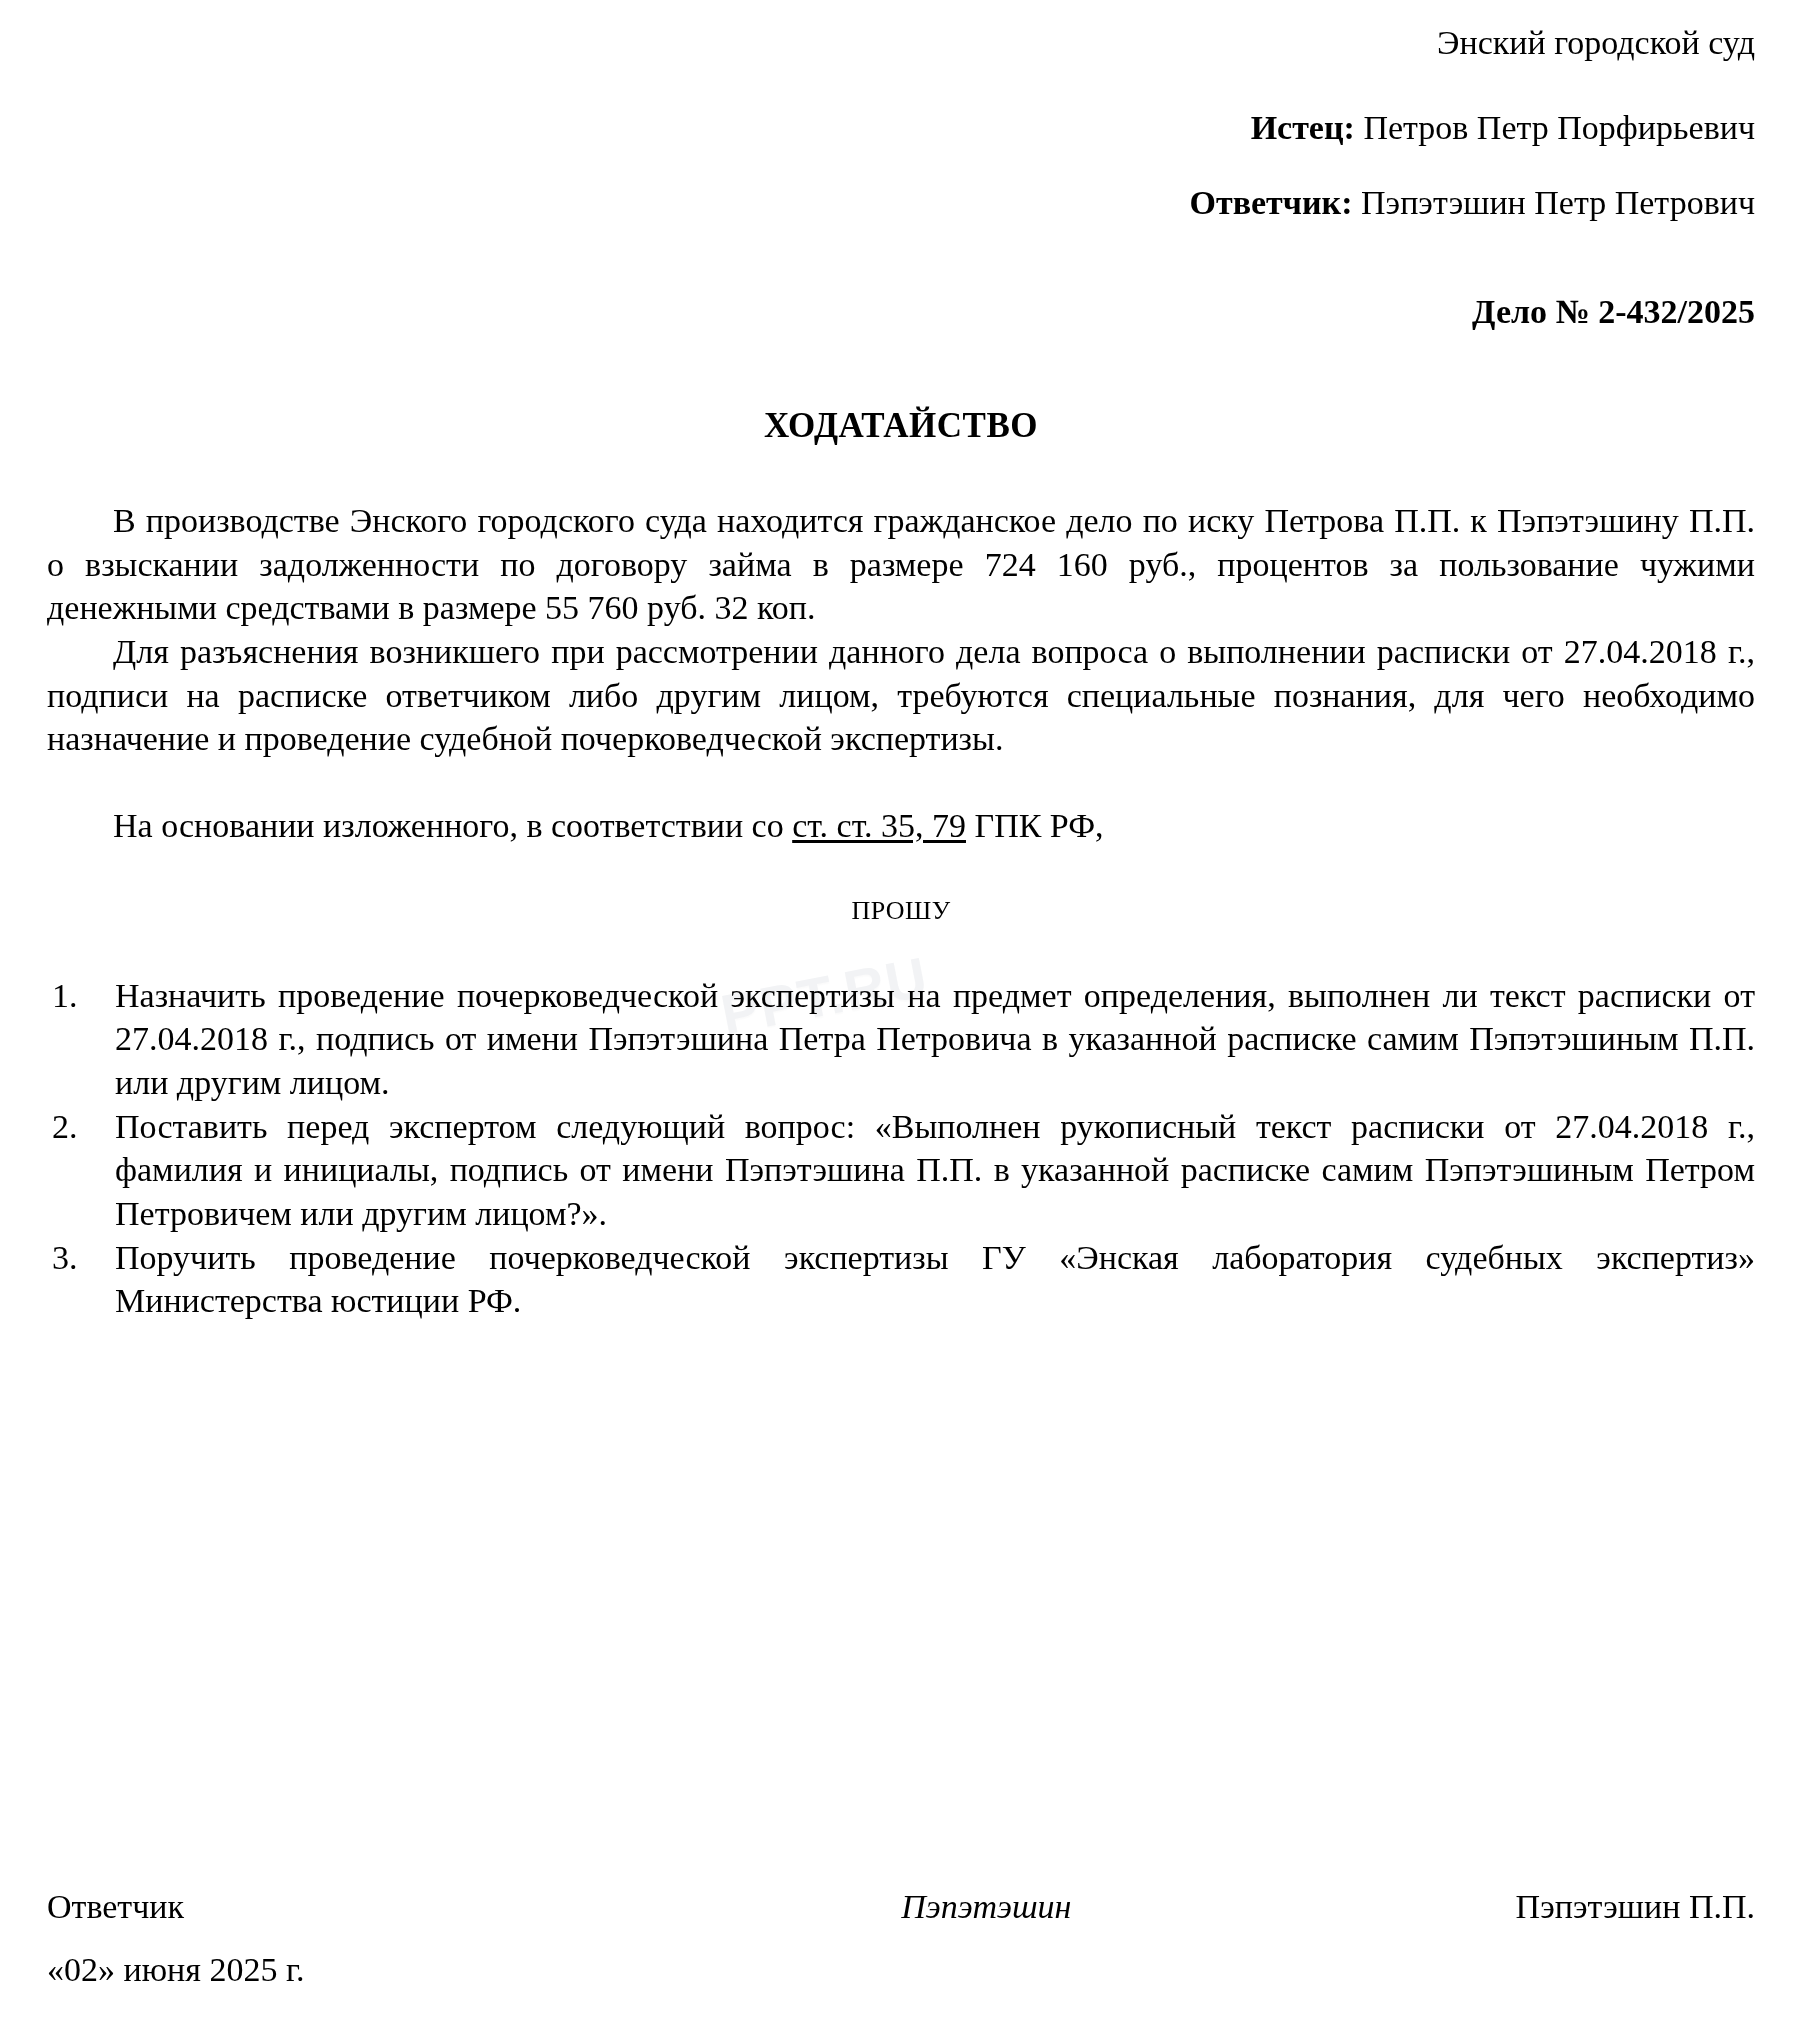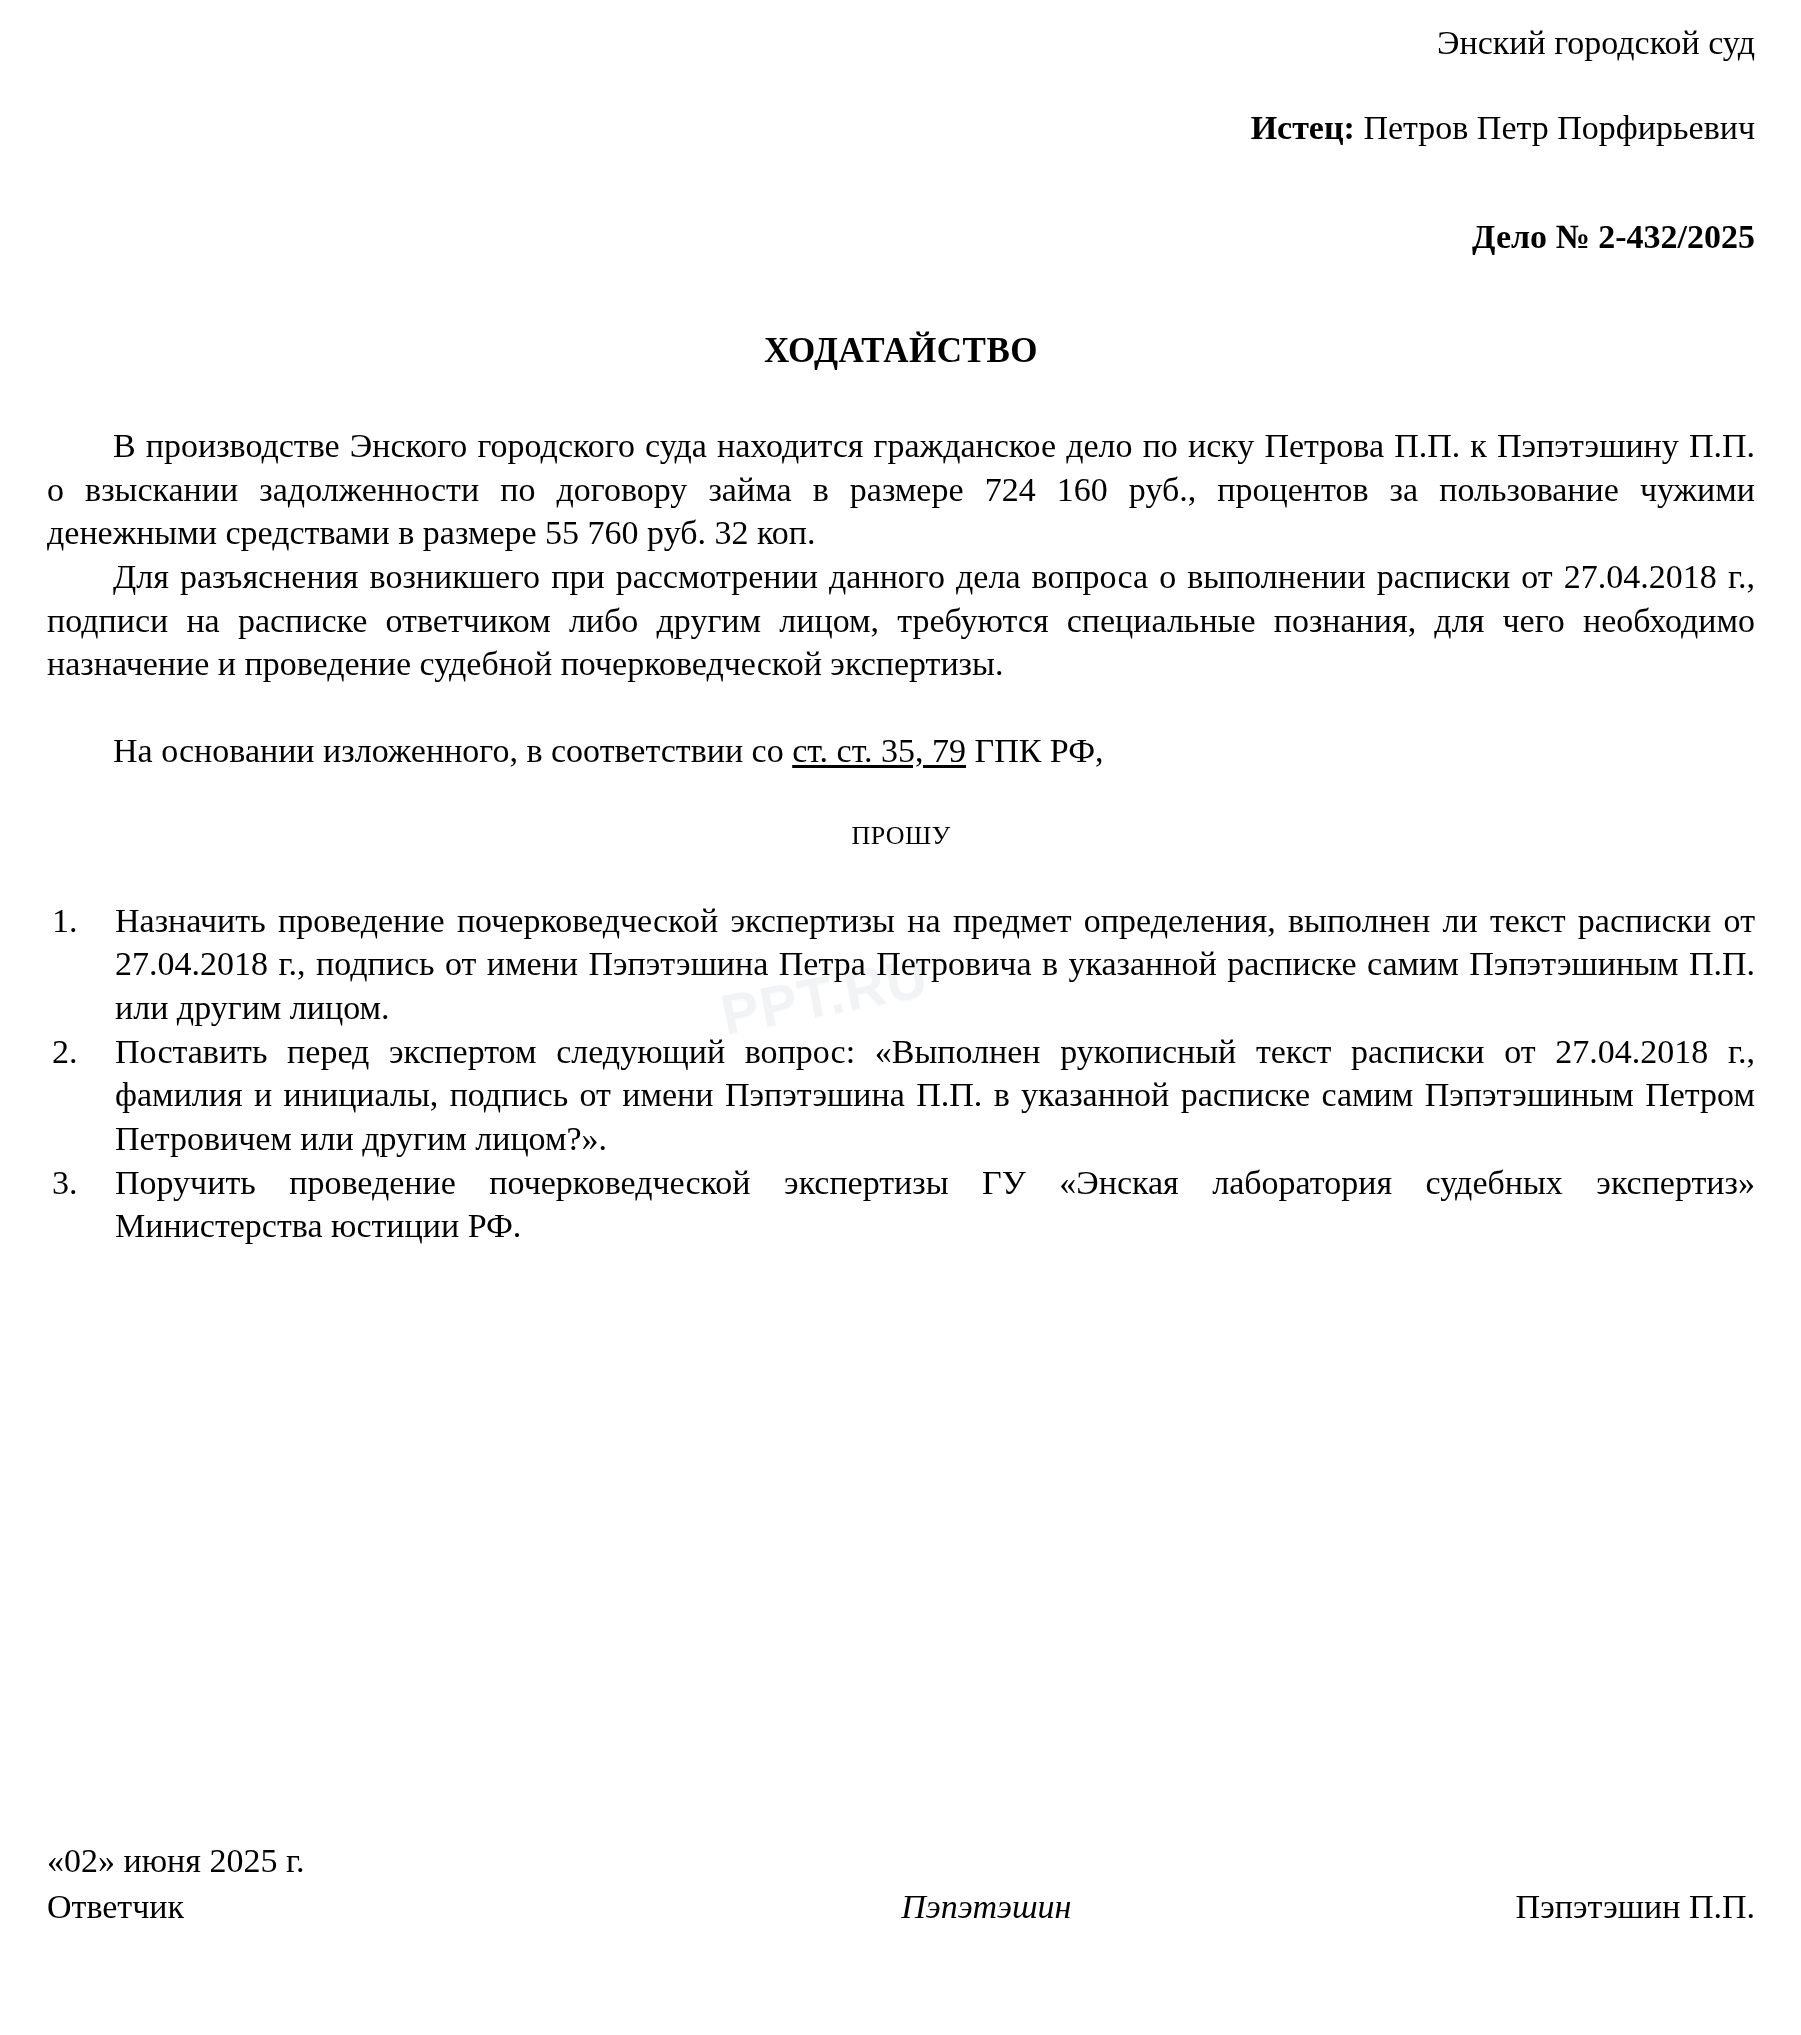--- a/index.html
+++ b/index.html
@@ -148,36 +148,40 @@
     align-items: baseline;
     font-size: 34px;
   }
   .sig-role   { flex: 0 0 auto; width: 42%; text-align: left; }
   .sig-sign   { flex: 0 0 auto; width: 26%; text-align: center; font-style: italic; }
   .sig-name   { flex: 1 1 auto; text-align: right; }
 
   .date-line {
     position: absolute;
     left: 47px;
-    top: 1842px;
+    top: 1951px;
     font-size: 34px;
   }
 </style>
 </head>
 <body>
 
 <div class="watermark">PPT.RU</div>
 
 <div class="page">
 
   <div class="header-block">
     <div class="header-line">Энский городской суд</div>
     <div class="header-line">
       <b>Истец:</b>
       <span>Петров Петр Порфирьевич</span>
+    </div>
+    <div class="header-line">
+      <b>Ответчик:</b>
+      <span>Пэпэтэшин Петр Петрович</span>
     </div>
   </div>
 
   <div class="case-no">Дело № 2-432/2025</div>
 
   <div class="title-wrap">
     <div class="doc-title">ХОДАТАЙСТВО</div>
   </div>
 
   <div class="body-block">

